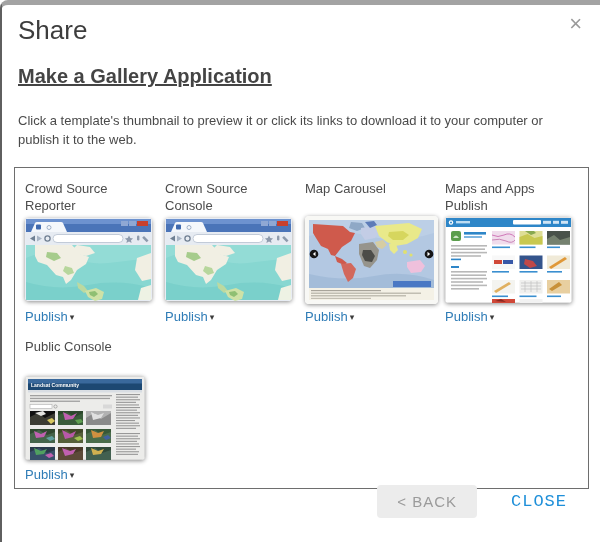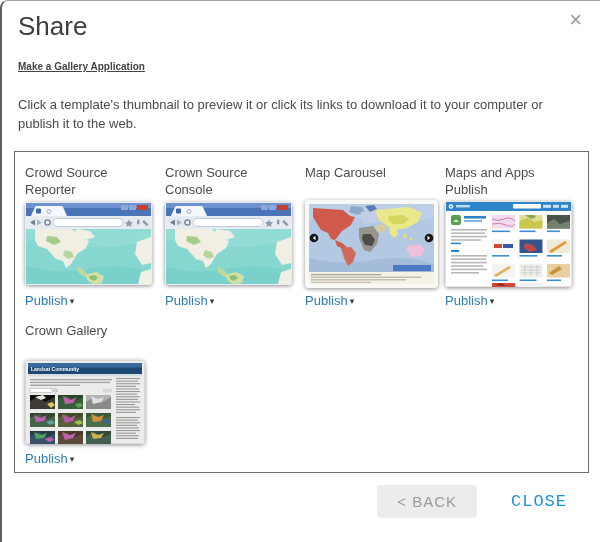--- a/index.html
+++ b/index.html
@@ -1,28 +1,28 @@
 <!DOCTYPE html>
 <html style="--publish_link: #2F7CB6; --close_button: #1E8FD9; --back_text: #9B9B9B; --heading_text: #444444; --panel_border: #6E6E6E;"><head>
 <meta charset="utf-8">
 <style>
   html,body{margin:0;padding:0;background:#fff;font-family:"Liberation Sans",sans-serif;}
   .dialog{
     position:relative;width:600px;height:542px;box-sizing:border-box;background:#fff;
-    border-left:2px solid #5f5f5f;border-top:1px solid #a3a3a3;border-radius:8px 0 0 0;
+    border-left:2px solid #5f5f5f;border-top:5px solid #a3a3a3;border-radius:8px 0 0 0;
     overflow:hidden;
   }
   .dialog-header{padding:10px 16px 0 16px;}
   .dialog-title{font-size:26px;color:#3d3d3d;font-weight:400;}
   .close-x{
     position:absolute;top:4px;right:14px;font-size:22px;color:#9a9a9a;
     cursor:pointer;line-height:1;font-weight:400;padding:4px;
   }
   .section-heading{
-    margin:19px 16px 12px 16px;font-size:10px;font-weight:bold;color:var(--heading_text,#444);
+    margin:19px 16px 12px 16px;font-size:20px;font-weight:bold;color:var(--heading_text,#444);
     text-decoration:underline;display:inline-block;cursor:pointer;
   }
   .description{
     margin:12px 16px 0 16px;font-size:13px;color:#4a4a4a;line-height:1.45;max-width:572px;
   }
   .templates-panel{
     margin:17px 0 0 12px;width:575px;height:322px;box-sizing:border-box;
     border:1px solid var(--panel_border,#6e6e6e);background:#fff;
     padding:12px 0 16px 10px;
   }
@@ -252,21 +252,21 @@
               <rect x="74.5" y="82" width="23" height="4" fill="#f2f2f2"></rect>
             </g>
           </svg>
         </div>
         <div class="publish-row">
           <a class="publish-link">Publish</a><span class="caret">▾</span>
         </div>
       </div>
 
       <div class="cell">
-        <div class="cell-title">Crown Gallery</div>
+        <div class="cell-title">Public Console</div>
         <div class="thumb-slot">
           <svg class="thumb" width="120" height="84" viewBox="0 0 120 84">
             <rect x="0" y="0" width="120" height="84" rx="2" fill="#ececea" stroke="#c4c4c4"></rect>
             <rect x="3" y="3" width="114" height="11" fill="#1d4872"></rect>
             <rect x="3" y="3" width="114" height="4.5" fill="#3a699c"></rect>
             <text x="6" y="11" font-size="5" font-weight="bold" fill="#ffffff" font-family="Liberation Sans, sans-serif">Landsat Community</text>
             <rect x="3" y="14" width="114" height="2.5" fill="#d8dde3"></rect>
             <rect x="5" y="19" width="82" height="1.3" fill="#a0a0a0"></rect>
             <rect x="5" y="21.8" width="80" height="1.3" fill="#a0a0a0"></rect>
             <rect x="5" y="24.6" width="50" height="1.3" fill="#a0a0a0"></rect>

